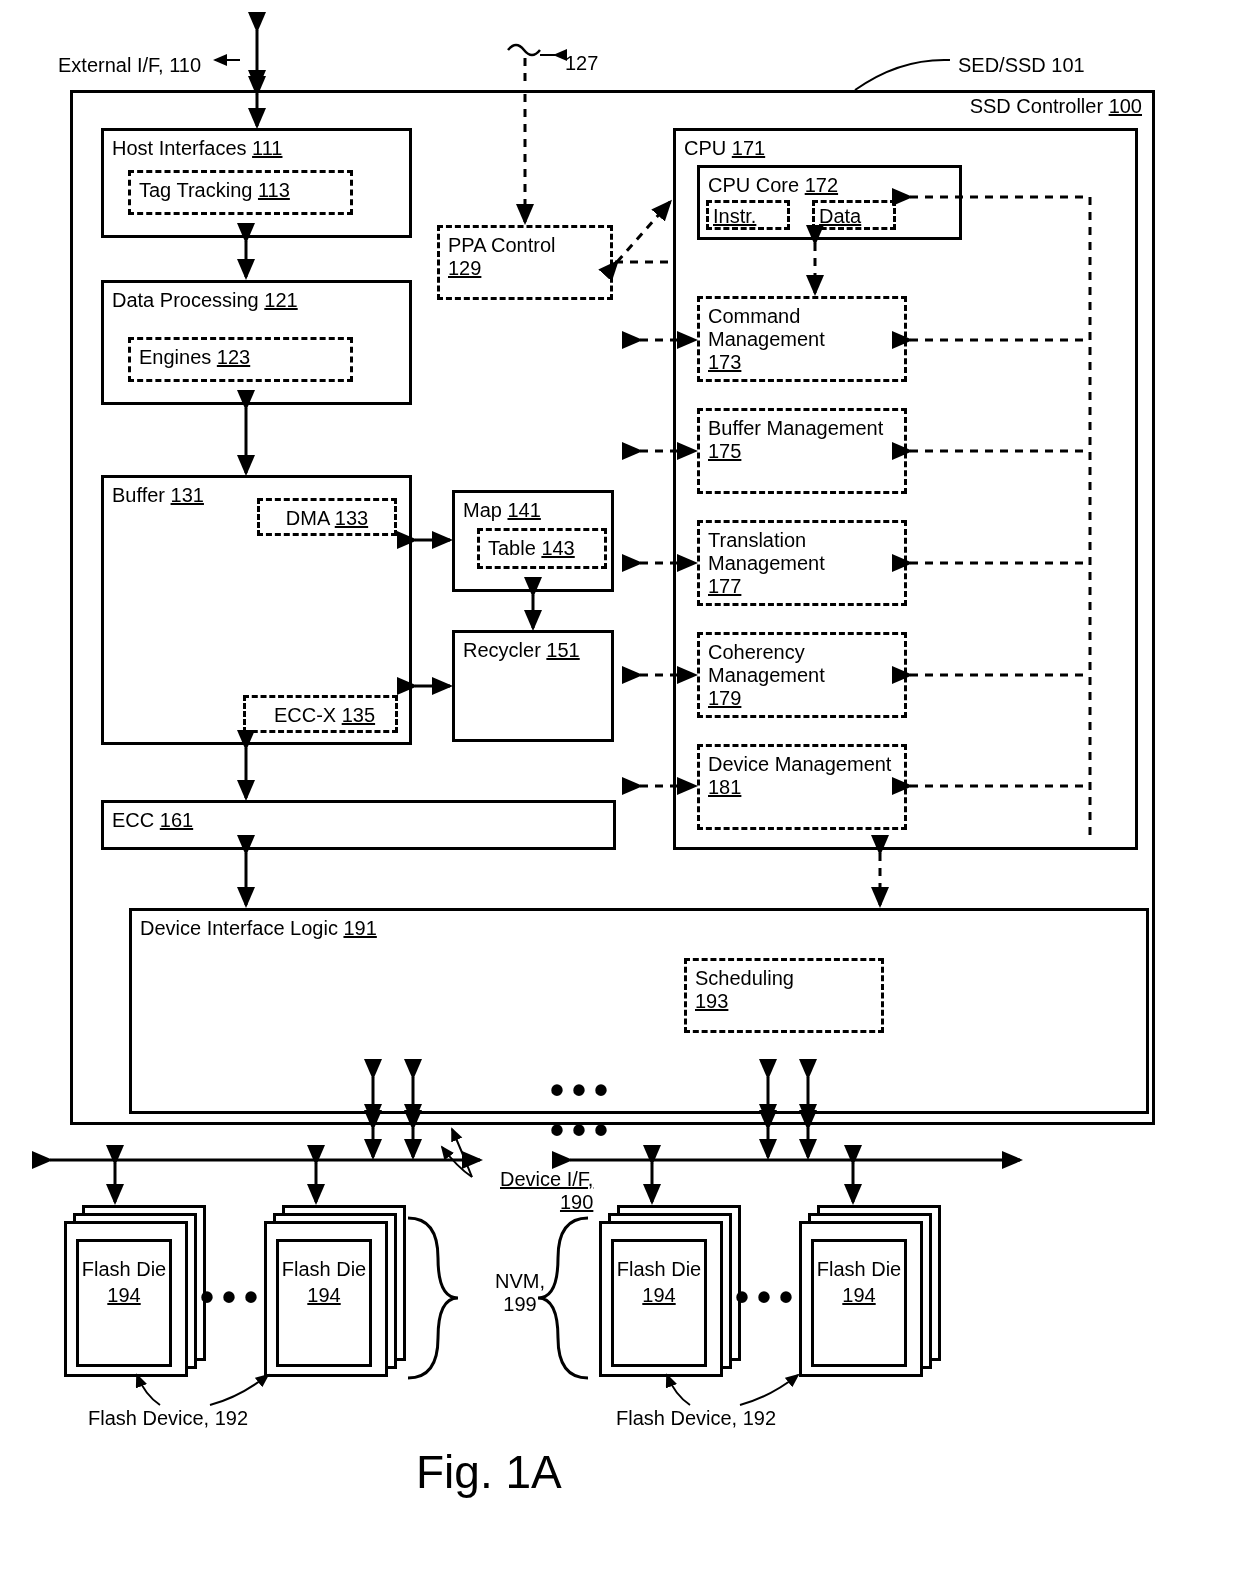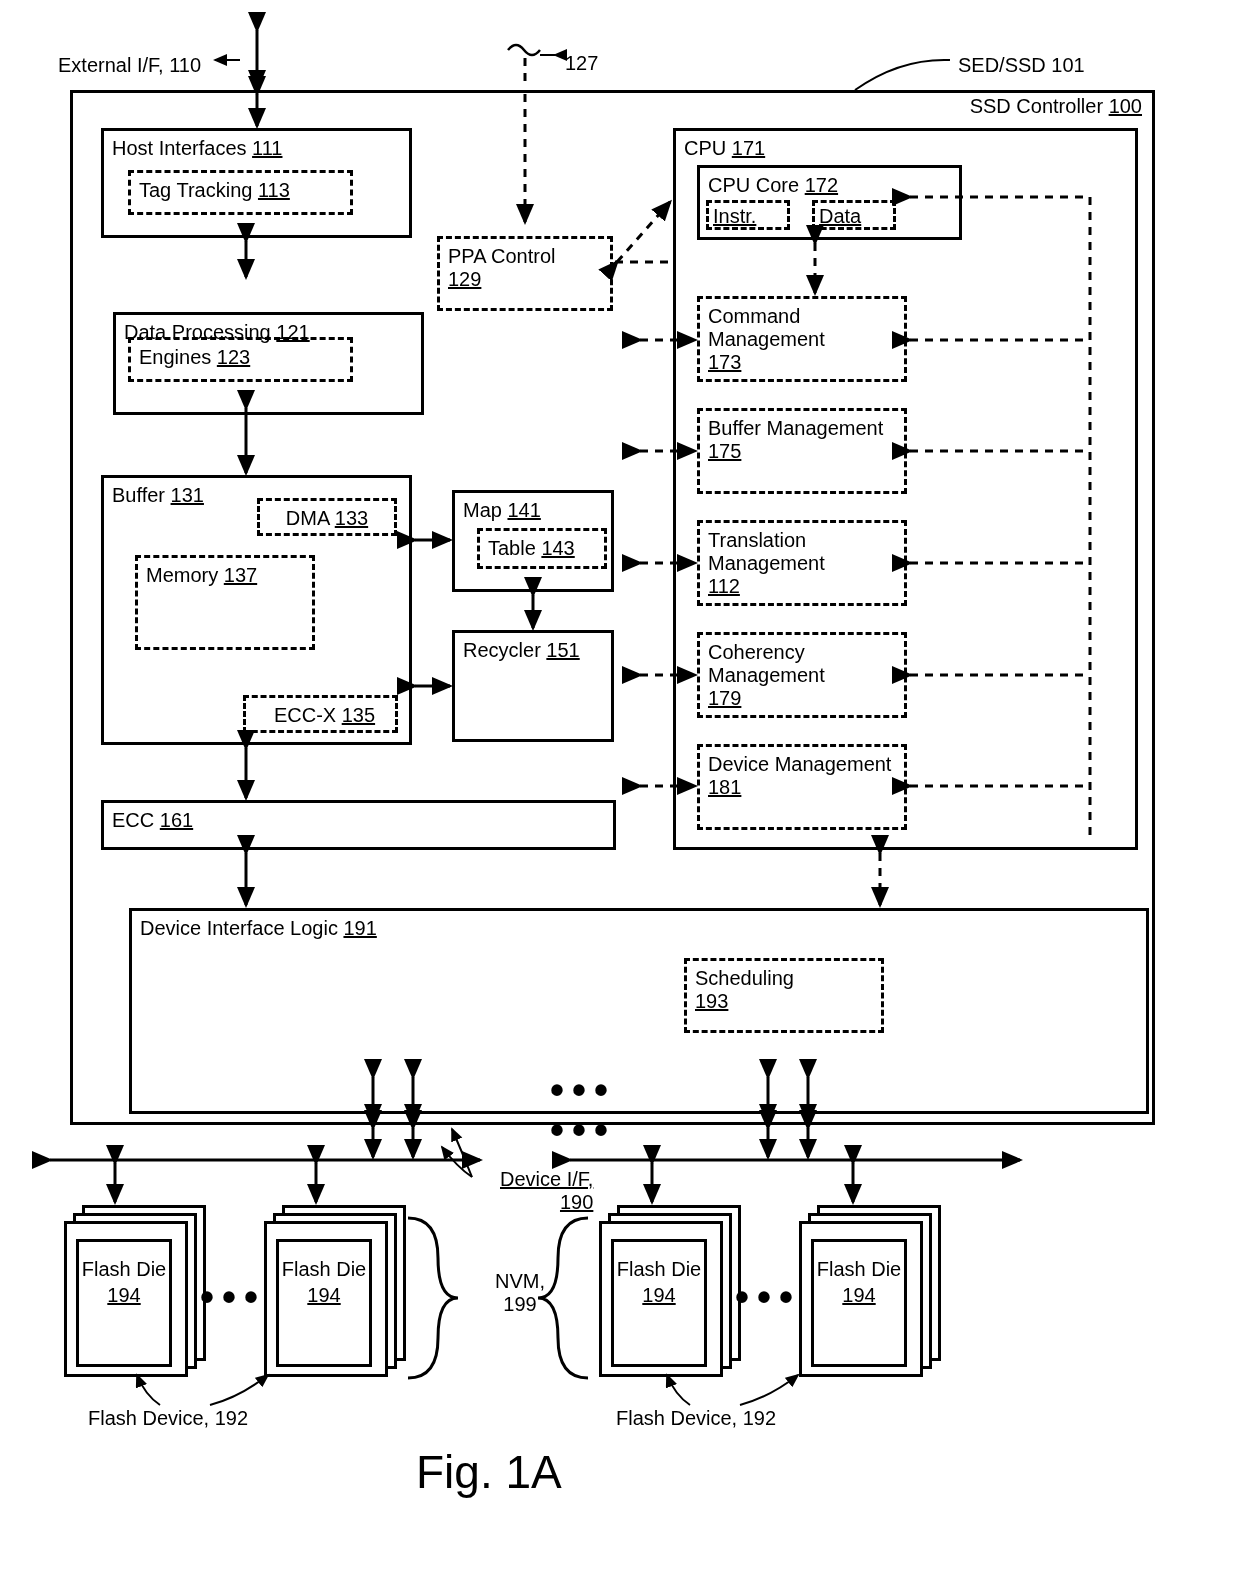--- a/index.html
+++ b/index.html
@@ -85,55 +85,50 @@
   <div>
     <span>Host Interfaces</span> <span class="num">111</span>
   </div>
 </div>
 <div class="box dashed" style="left:128px; top:170px; width:225px; height:45px;">
   <div>
     <span>Tag Tracking</span> <span class="num">113</span>
   </div>
 </div>
 
-<div class="box" style="left:113px; top:280px; width:311px; height:103px;margin-top:32px;">
+<div class="box" style="left:101px; top:280px; width:311px; height:125px;">
   <div>
     <span>Data Processing</span> <span class="num">121</span>
   </div>
 </div>
 <div class="box dashed" style="left:128px; top:337px; width:225px; height:45px;">
   <div>
     <span>Engines</span> <span class="num">123</span>
   </div>
 </div>
 
-<div class="box dashed" style="left:437px; top:225px; width:176px; height:75px;margin-top:11px;">
+<div class="box dashed" style="left:437px; top:225px; width:176px; height:75px;">
   <div>
     <span>PPA Control</span><br><span class="num">129</span>
   </div>
 </div>
 <div class="label" style="left:565px; top:52px;">
   <span>127</span>
 </div>
 
 <div class="box" style="left:101px; top:475px; width:311px; height:270px;">
   <div>
     <span>Buffer</span> <span class="num">131</span>
   </div>
 </div>
 <div class="box dashed" style="left:257px; top:498px; width:140px; height:38px;">
   <div style="text-align:center;">
     <span>DMA</span> <span class="num">133</span>
   </div>
 </div>
-<div class="box dashed" style="left:135px; top:555px; width:180px; height:95px;">
-  <div>
-    <span>Memory</span> <span class="num">137</span>
-  </div>
-</div>
 <div class="box dashed" style="left:243px; top:695px; width:155px; height:38px;padding-left:16px;">
   <div style="text-align:center;">
     <span>ECC-X</span> <span class="num">135</span>
   </div>
 </div>
 
 <div class="box" style="left:452px; top:490px; width:162px; height:102px;">
   <div>
     <span>Map</span> <span class="num">141</span>
   </div>
@@ -192,21 +187,21 @@
 </div>
 
 <div class="box dashed" style="left:697px; top:408px; width:210px; height:86px;">
   <div>
     <span>Buffer Management</span><br><span class="num">175</span>
   </div>
 </div>
 
 <div class="box dashed" style="left:697px; top:520px; width:210px; height:86px;">
   <div>
-    <span>Translation Management</span><br><span class="num">112</span>
+    <span>Translation Management</span><br><span class="num">177</span>
   </div>
 </div>
 
 <div class="box dashed" style="left:697px; top:632px; width:210px; height:86px;">
   <div>
     <span>Coherency Management</span><br><span class="num">179</span>
   </div>
 </div>
 
 <div class="box dashed" style="left:697px; top:744px; width:210px; height:86px;">

